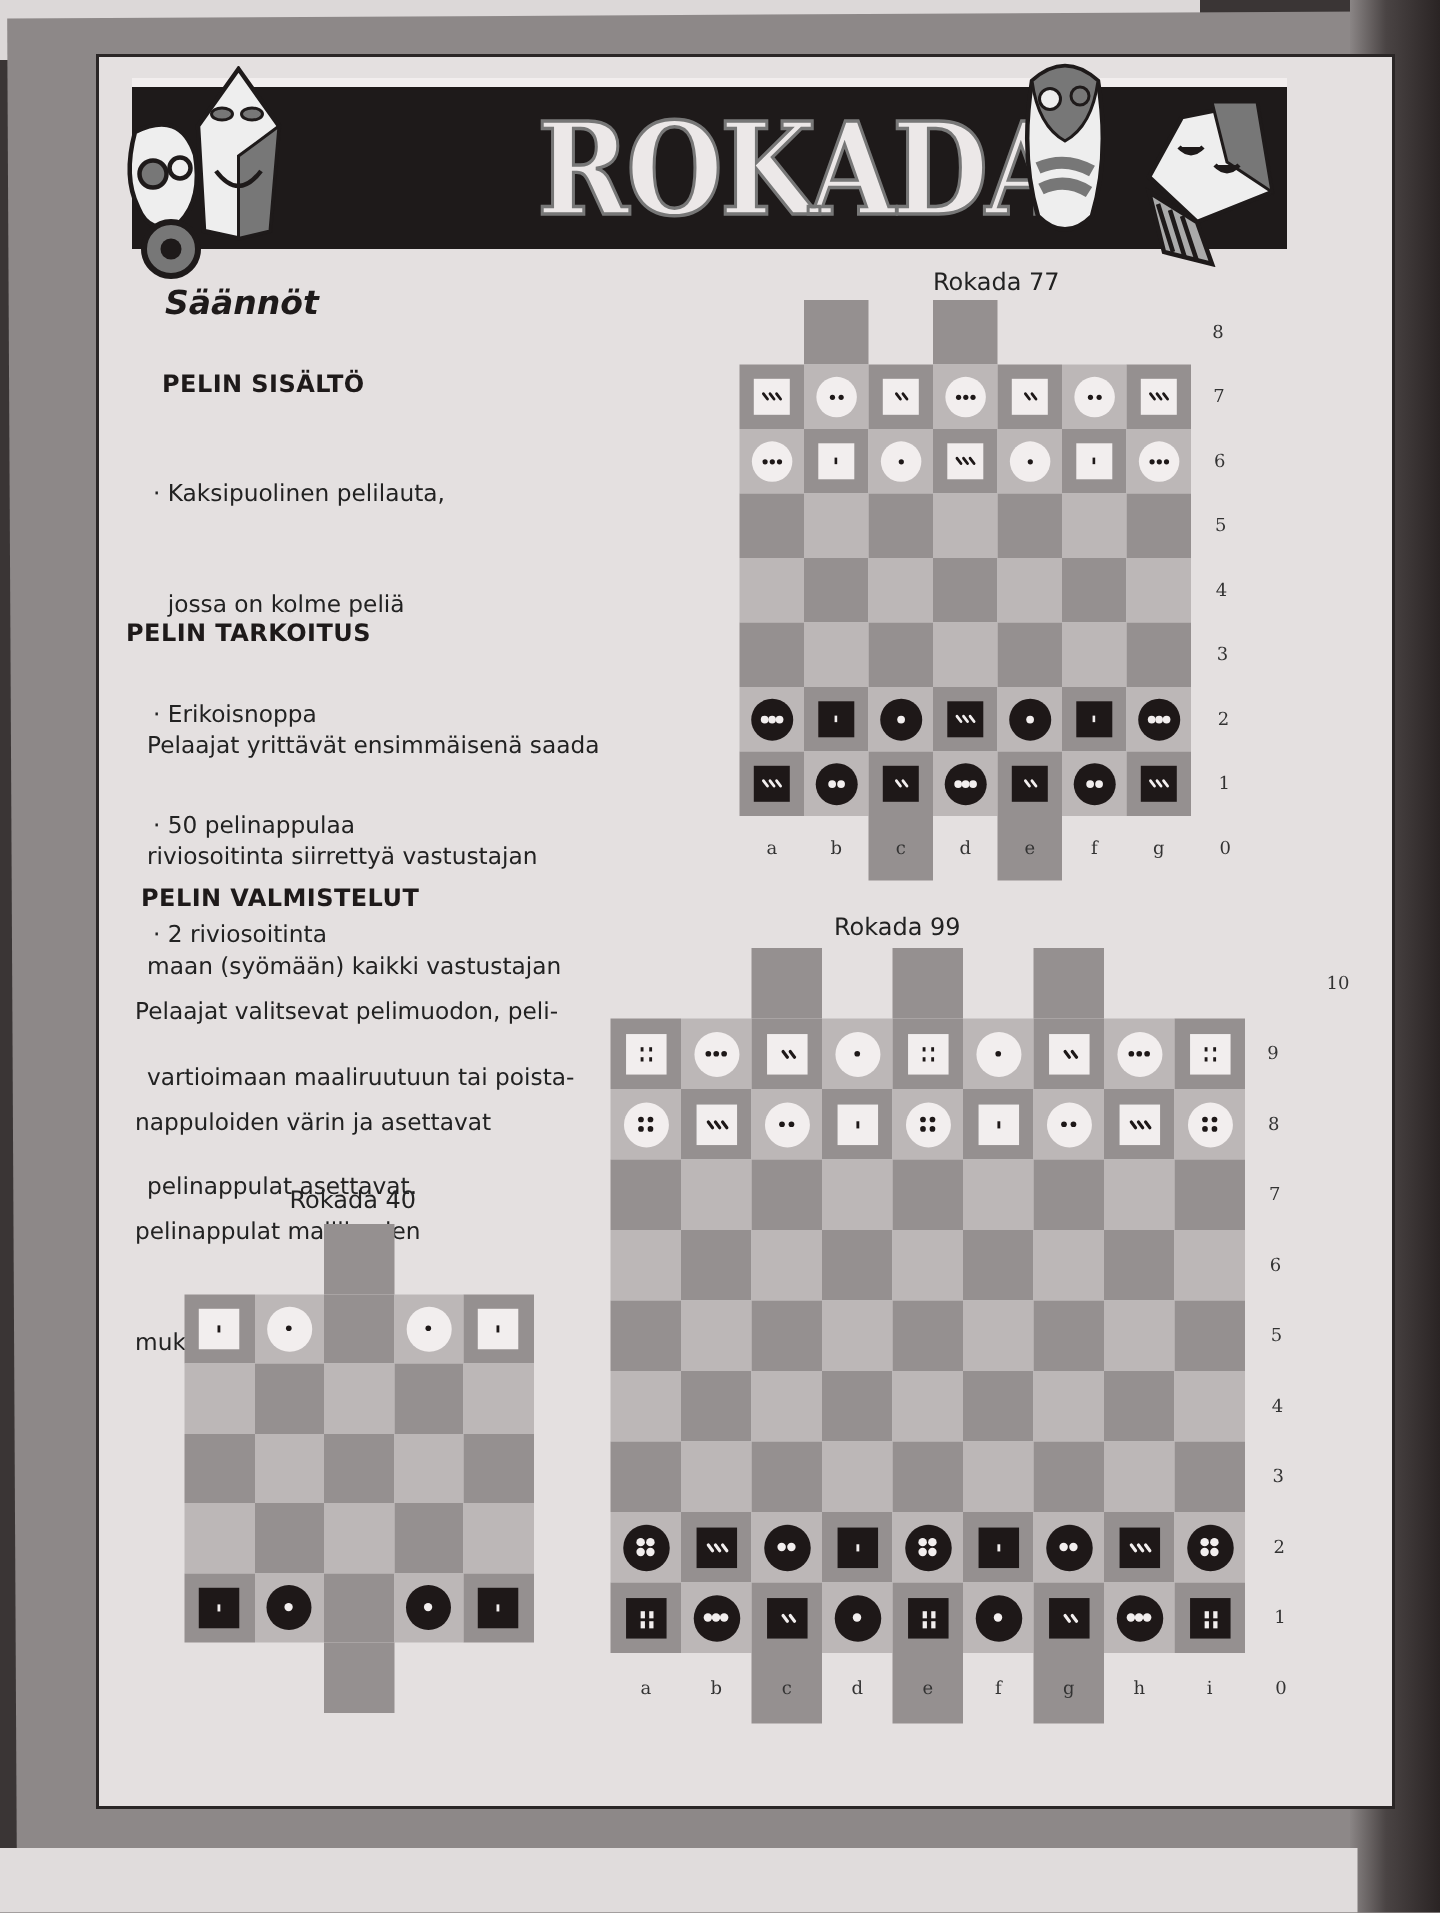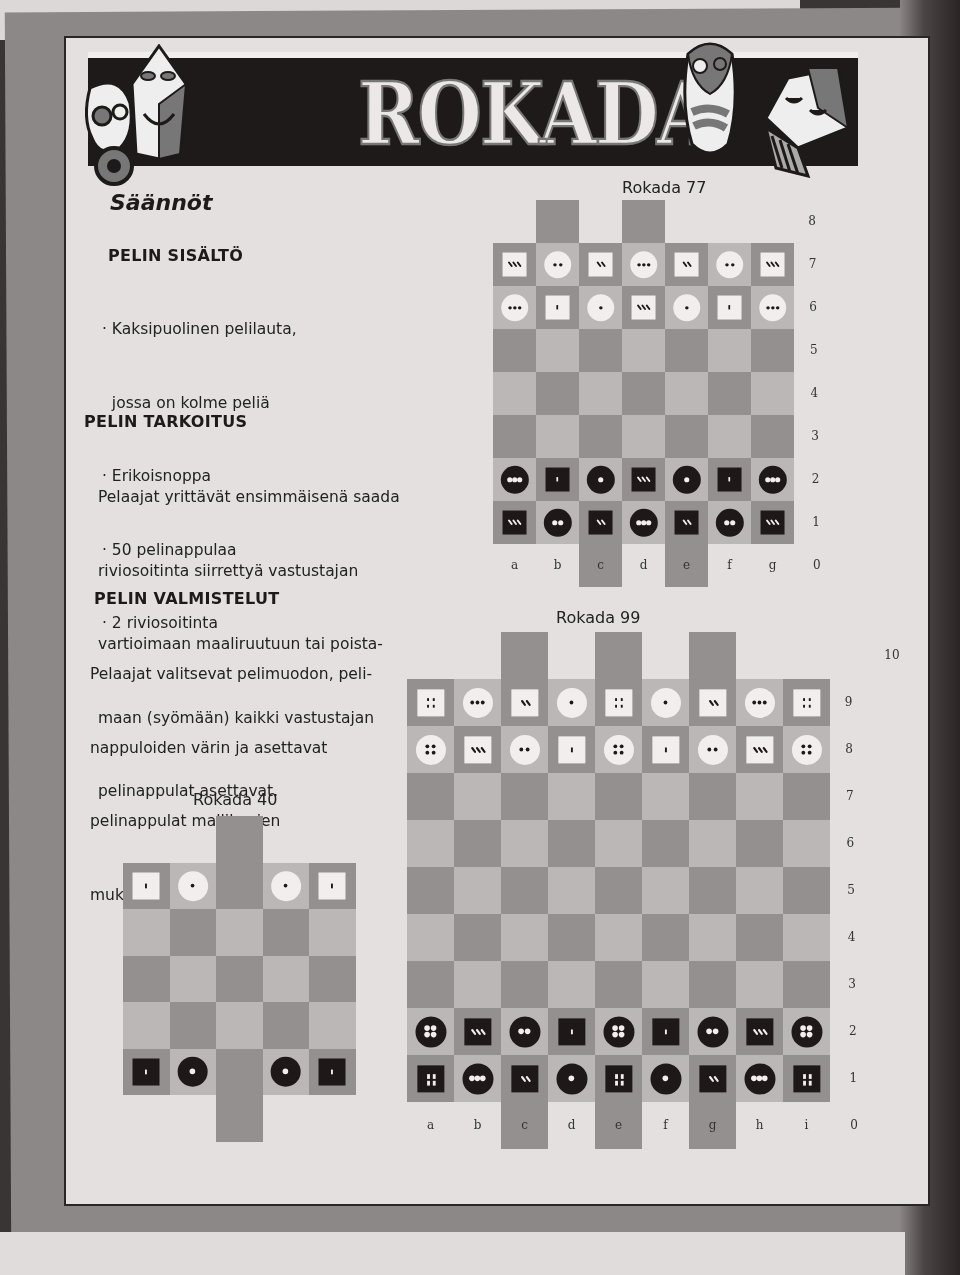--- a/index.html
+++ b/index.html
@@ -77,22 +77,22 @@
   <div>  jossa on kolme peliä</div>
   <div>· Erikoisnoppa</div>
   <div>· 50 pelinappulaa</div>
   <div>· 2 riviosoitinta</div>
 </div>
 
 <div class="sec-h" style="left:84px;top:412px">PELIN TARKOITUS</div>
 <div class="txt" style="left:98px;top:436px">
   <div>Pelaajat yrittävät ensimmäisenä saada</div>
   <div>riviosoitinta siirrettyä vastustajan</div>
+  <div>maan (syömään) kaikki vastustajan</div>
   <div>vartioimaan maaliruutuun tai poista-</div>
-  <div>maan (syömään) kaikki vastustajan</div>
   <div>pelinappulat asettavat.</div>
 </div>
 
 <div class="sec-h" style="left:94px;top:589px">PELIN VALMISTELUT</div>
 <div class="txt" style="left:90px;top:613px">
   <div>Pelaajat valitsevat pelimuodon, peli-</div>
   <div>nappuloiden värin ja asettavat</div>
   <div>pelinappulat mallikuvien</div>
   <div>mukaisesti.</div>
 </div>

